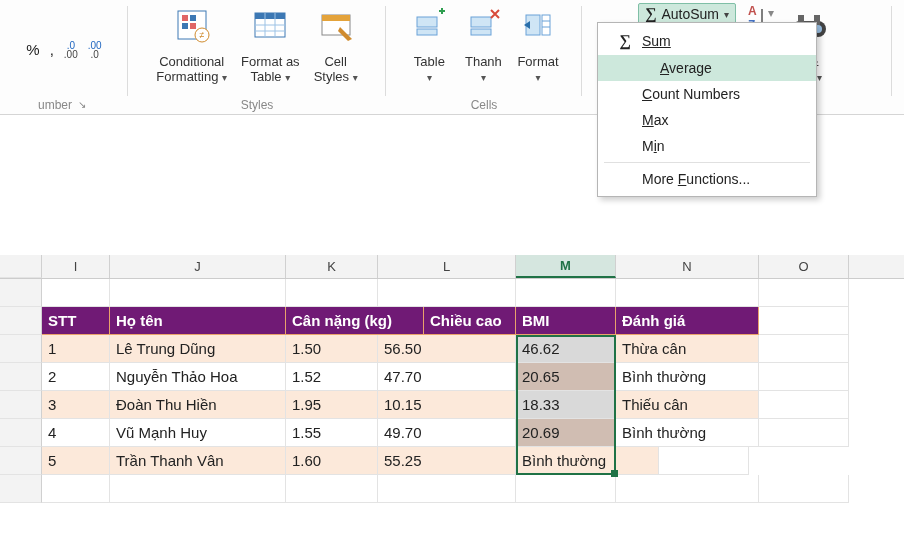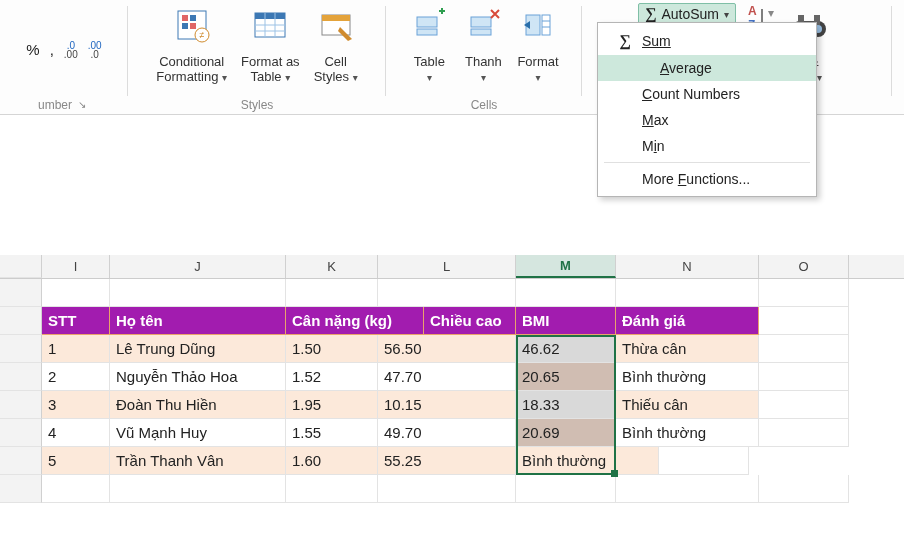--- a/index.html
+++ b/index.html
@@ -158,21 +158,21 @@
     border-right:1px solid #e3e3e3;
     border-bottom:1px solid #e3e3e3;
     padding:0 6px;
     display:flex;align-items:center;
     font-size:15px;
     background:#fff;
   }
   .blank-row .cell{background:#fff;}
   
   .thdr .cell.t{
-    background:#a21caf;
+    background:#701a75;
     color:#fff;
     font-weight:600;
     border-right:1px solid #e9a26b;
     border-bottom:1px solid #e9a26b;
   }
   
   .band1 .cell.t{ background:#fce9da;}
   .band2 .cell.t{ background:#fff;}
   
   .bmi-a{ background:#d9d9d9 !important;}

